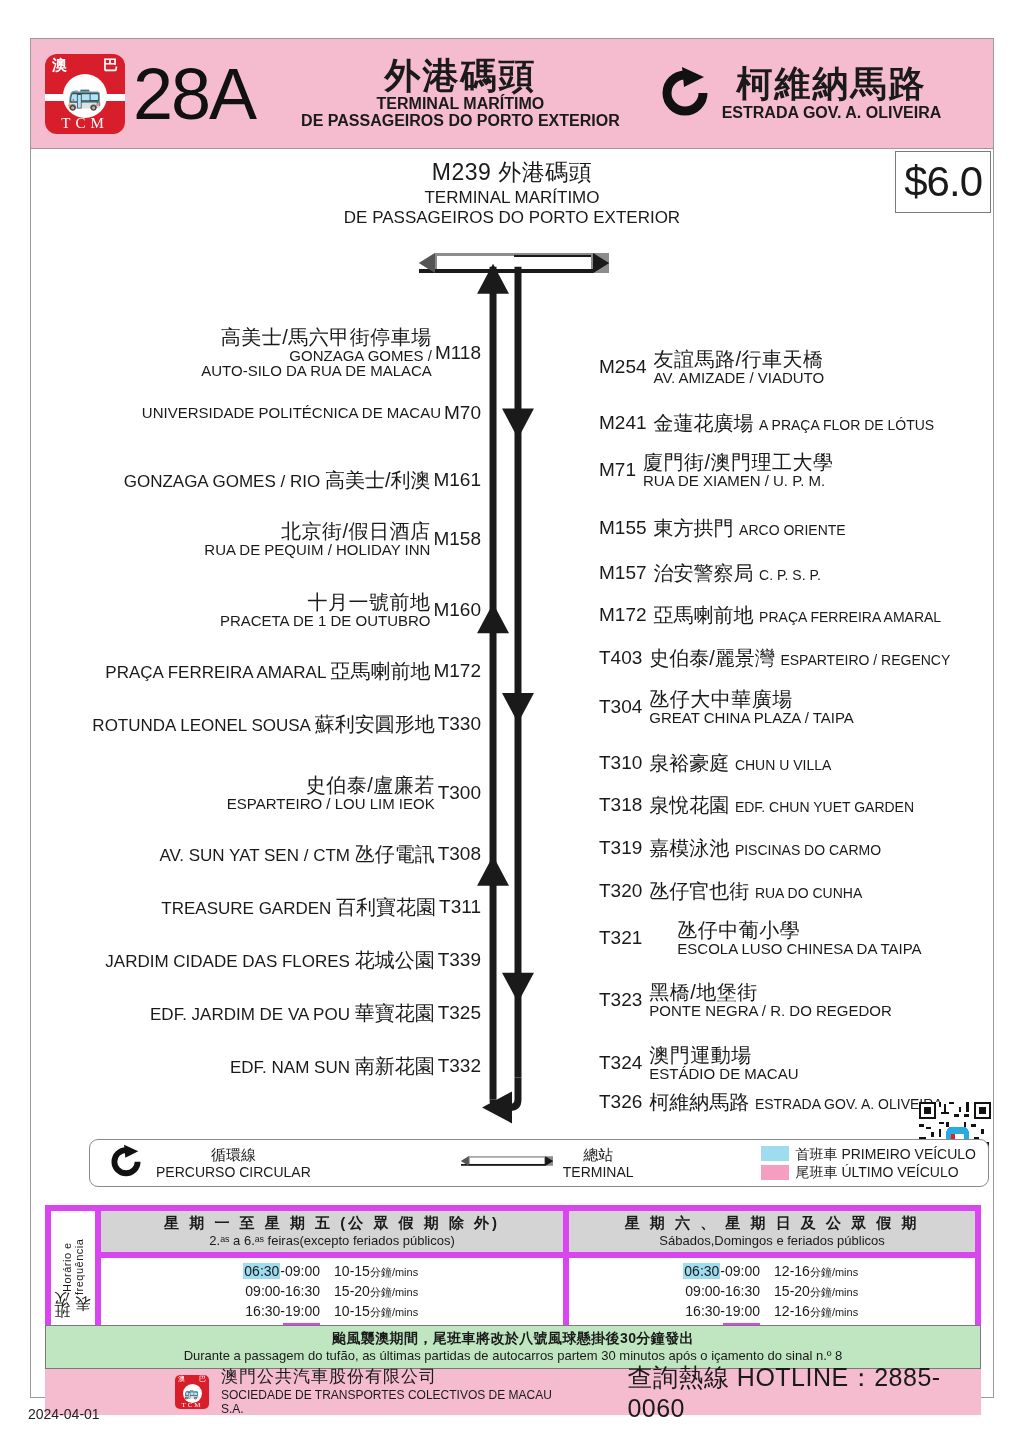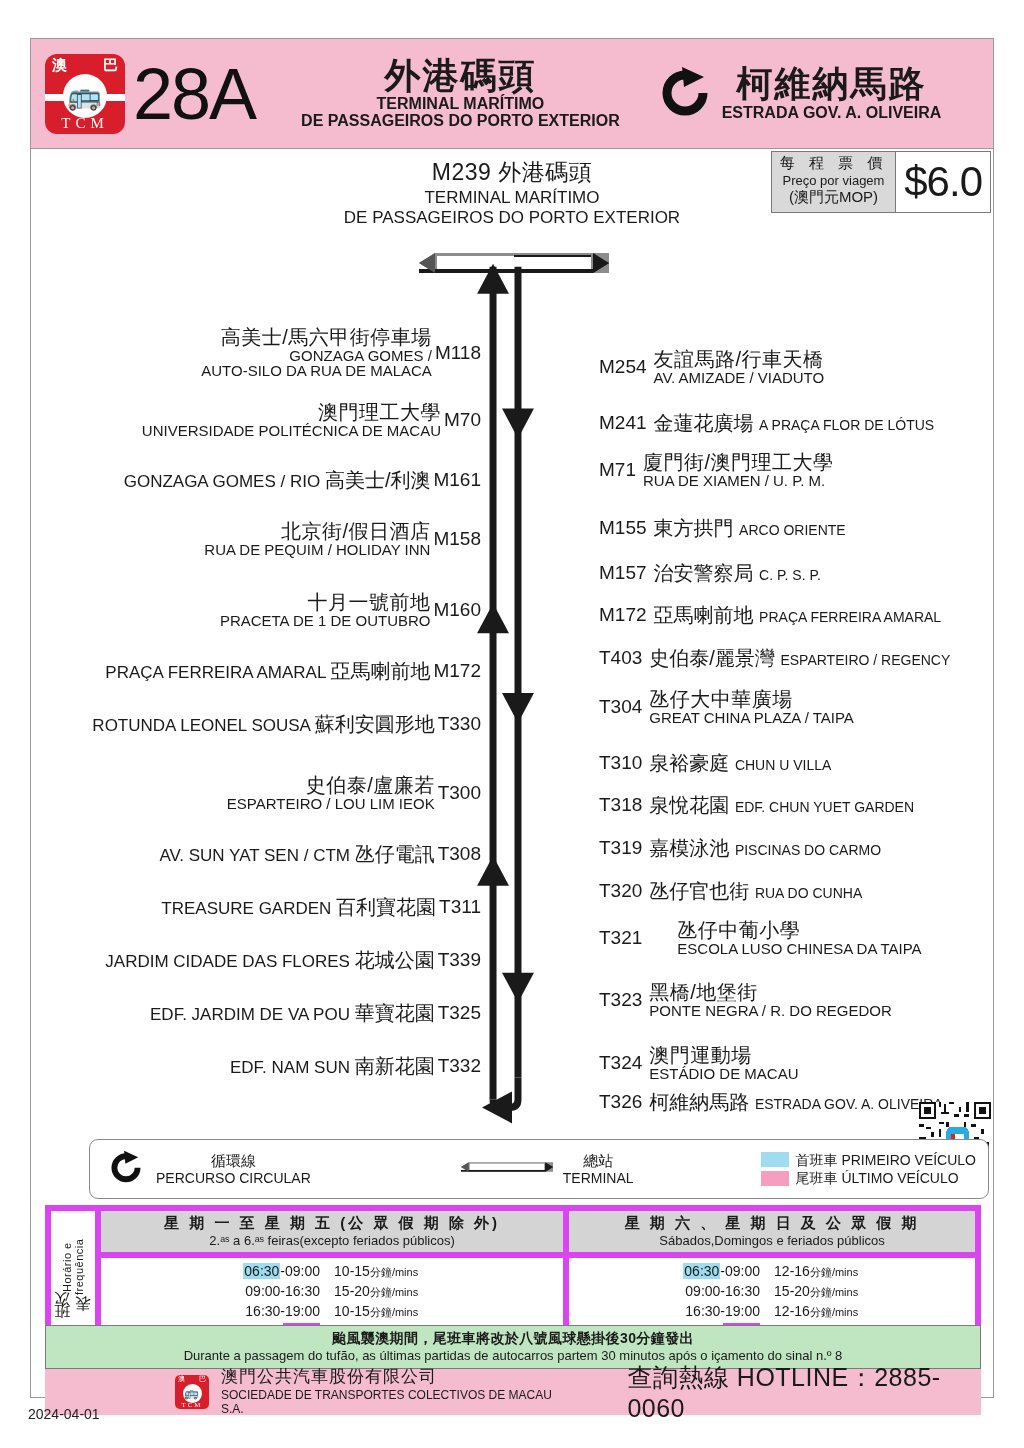--- a/index.html
+++ b/index.html
@@ -101,21 +101,21 @@
   .nm-pt { font-size:15px; }
   .nm-inline { font-size:17px; white-space:nowrap; }
   .nm-inline .cnpart { font-size:20px; }
   .nm-pt-sm { font-size:14px; }
 
   
   .qr { position:absolute; left:888px; top:1063px; width:72px; height:72px; }
 
   
   .legend {
-    position:absolute; left:58px; top:1100px; width:900px; height:60px;
+    position:absolute; left:58px; top:1100px; width:900px; height:48px;
     border:1px solid #8a8a8a; border-radius:9px; background:#fff;
     display:flex; align-items:center;
   }
   .lg-circ { margin-left:16px; margin-right:10px; }
   .lg-txt { text-align:center; line-height:1.15; }
   .lg-txt .cn { font-size:15px; }
   .lg-txt .pt { font-size:14px; }
   .lg-termbar { margin-left:150px; margin-right:10px; }
   .lg-colors { margin-left:auto; margin-right:12px; }
   .lg-row { display:flex; align-items:center; gap:7px; line-height:1.3; }
@@ -211,25 +211,20 @@
       </svg>
     </div>
 
     <div class="dest-right">
       <div class="cn">柯維納馬路</div>
       <div class="pt">ESTRADA GOV. A. OLIVEIRA</div>
     </div>
   </div>
 
   <div class="fare-box">
-    <div class="fare-label">
-      <div class="l1">每 程 票 價</div>
-      <div class="l2">Preço por viagem</div>
-      <div class="l3">(澳門元MOP)</div>
-    </div>
     <div class="fare-value">$6.0</div>
   </div>
 
   <div class="term-title">
     <div class="t1">M239 外港碼頭</div>
     <div class="t2">TERMINAL MARÍTIMO</div>
     <div class="t3">DE PASSAGEIROS DO PORTO EXTERIOR</div>
   </div>
 
   <div class="term-bar">
@@ -264,21 +259,20 @@
       <div class="stop stop-l" style="position: absolute; top: 42px; right: 0px;">
         <div class="names">
           <div class="nm-cn">高美士/馬六甲街停車場</div>
           <div class="nm-pt">GONZAGA GOMES /</div>
           <div class="nm-pt">AUTO-SILO DA RUA DE MALACA</div>
         </div>
         <div class="code code-l">M118</div>
       </div>
       <div class="stop stop-l" style="position: absolute; top: 117px; right: 0px;">
         <div class="names">
-          <div class="nm-cn">澳門理工大學</div>
           <div class="nm-pt">UNIVERSIDADE POLITÉCNICA DE MACAU</div>
         </div>
         <div class="code code-l">M70</div>
       </div>
       <div class="stop stop-l" style="position: absolute; top: 184px; right: 0px;">
         <div class="names">
           <div class="nm-inline"><span>GONZAGA GOMES / RIO </span><span class="cnpart">高美士/利澳</span></div>
         </div>
         <div class="code code-l">M161</div>
       </div>

